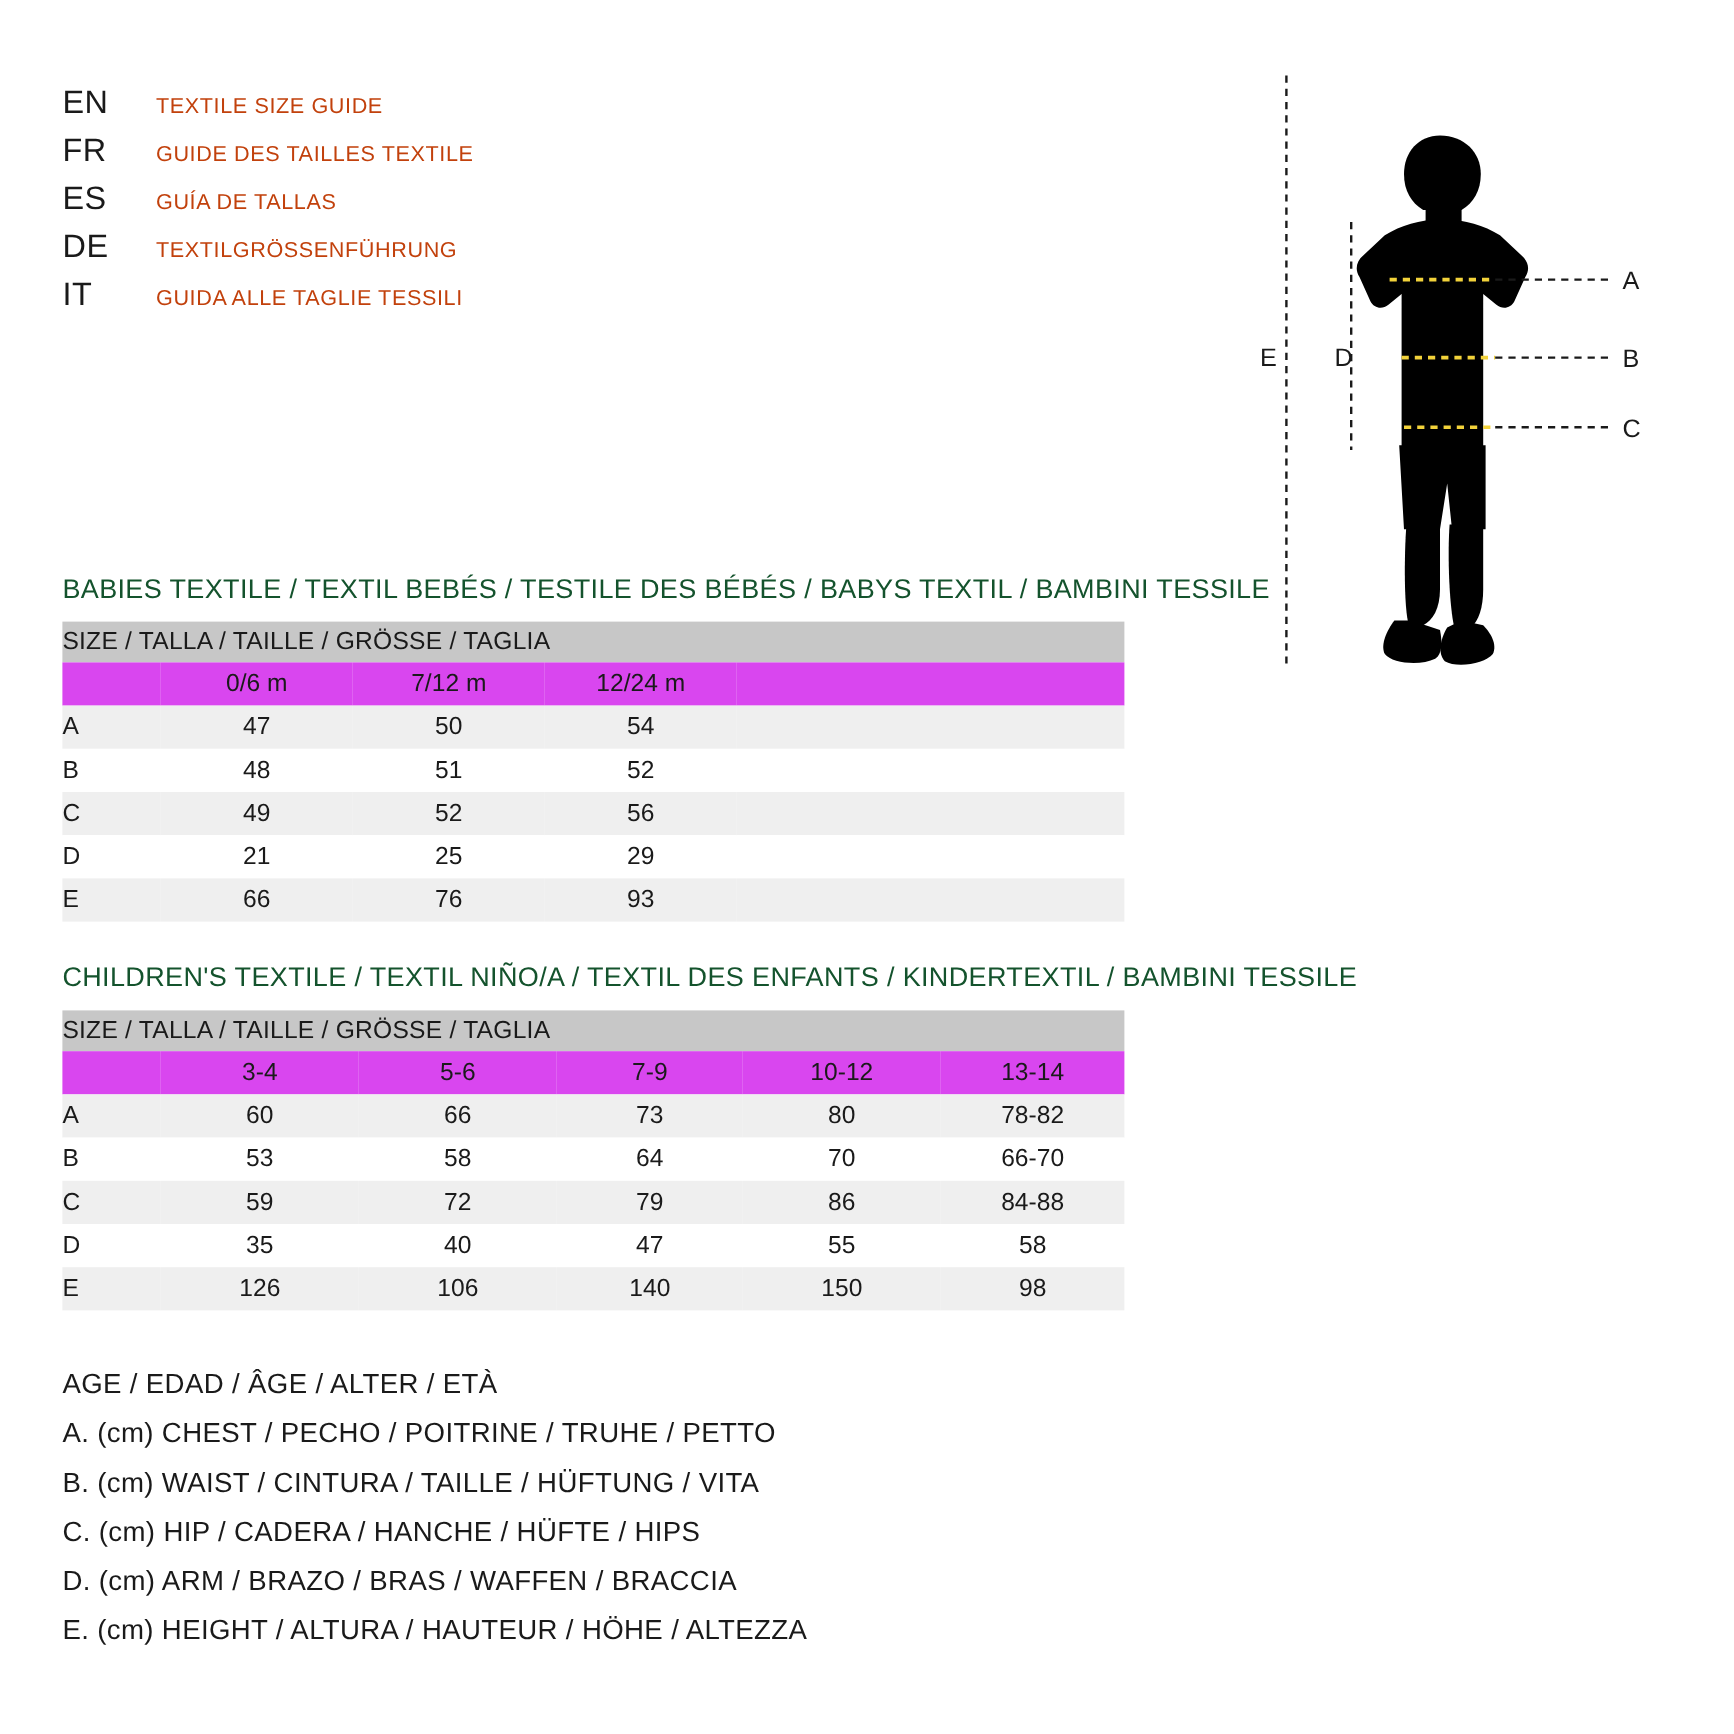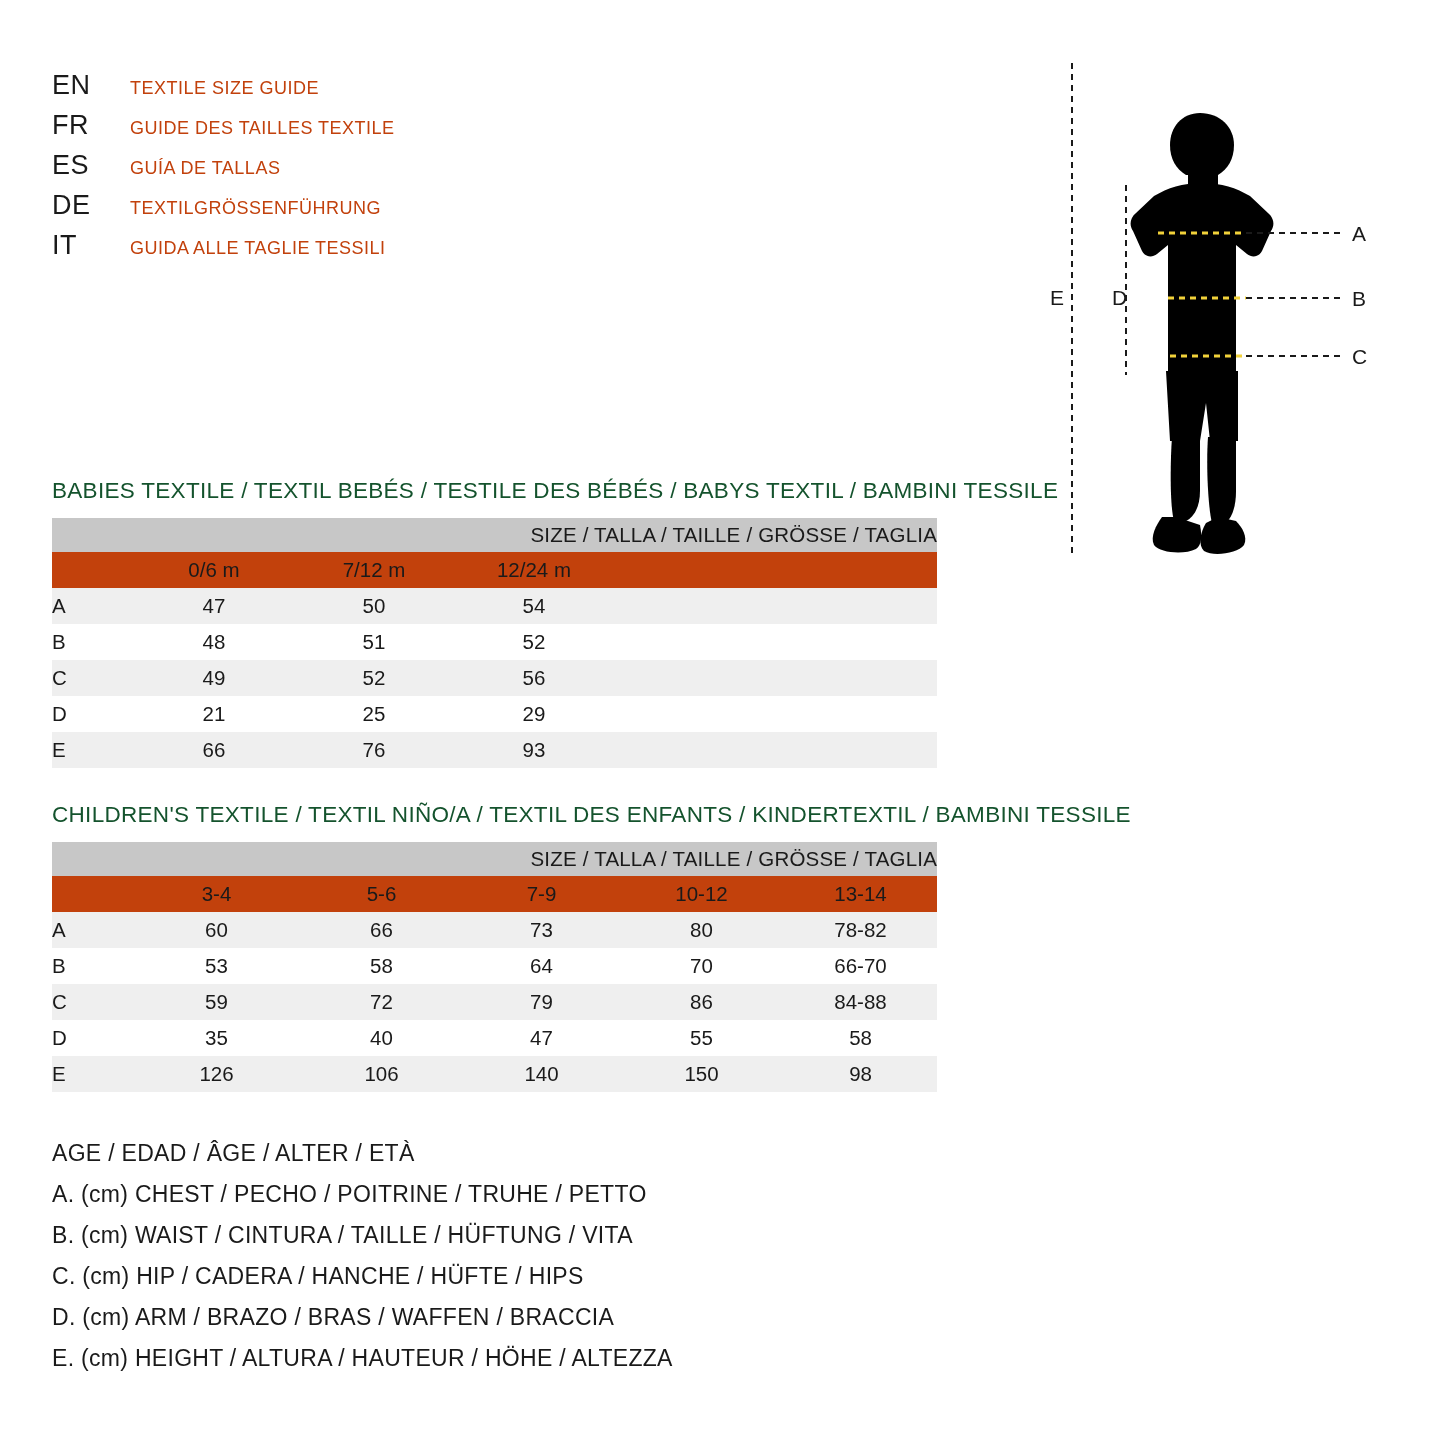--- a/index.html
+++ b/index.html
@@ -69,28 +69,28 @@
   }
   table.size-table td, table.size-table th {
     padding: 0;
     margin: 0;
   }
   .hdr-band td {
     background: #c7c7c7;
     height: 34px;
     font-size: 20.5px;
     font-weight: normal;
-    text-align: right;
+    text-align: left;
     padding-left: 8px;
     letter-spacing: 0.2px;
   }
   .col-row td {
     height: 36px;
     font-size: 20.5px;
-    background: #c2410c;
+    background: #d946ef;
     color: #1a1a1a;
   }
   .data-row td {
     height: 36px;
     font-size: 20.5px;
     color: #1a1a1a;
   }
   .data-row.shade td { background: #efefef; }
   .data-row.plain td { background: #ffffff; }
   .cell-label { padding-left: 8px; text-align: left; }

